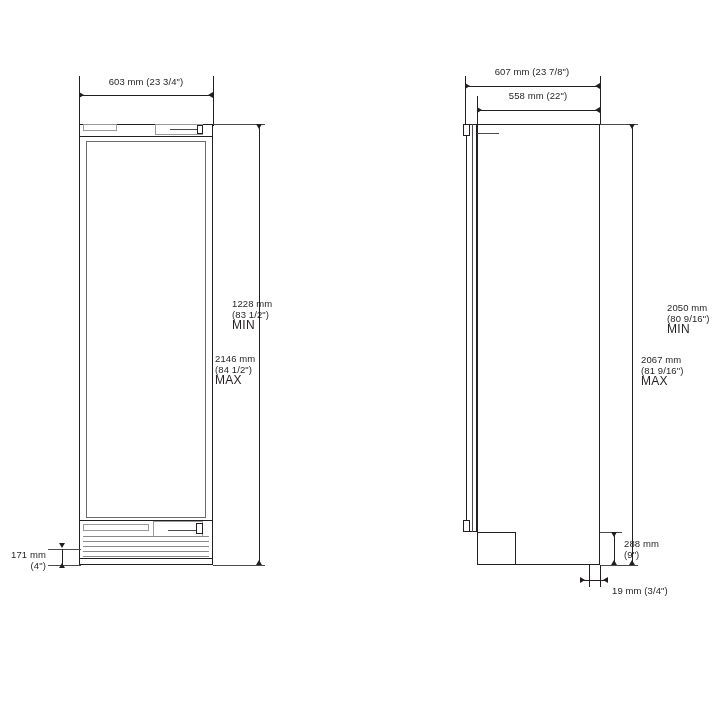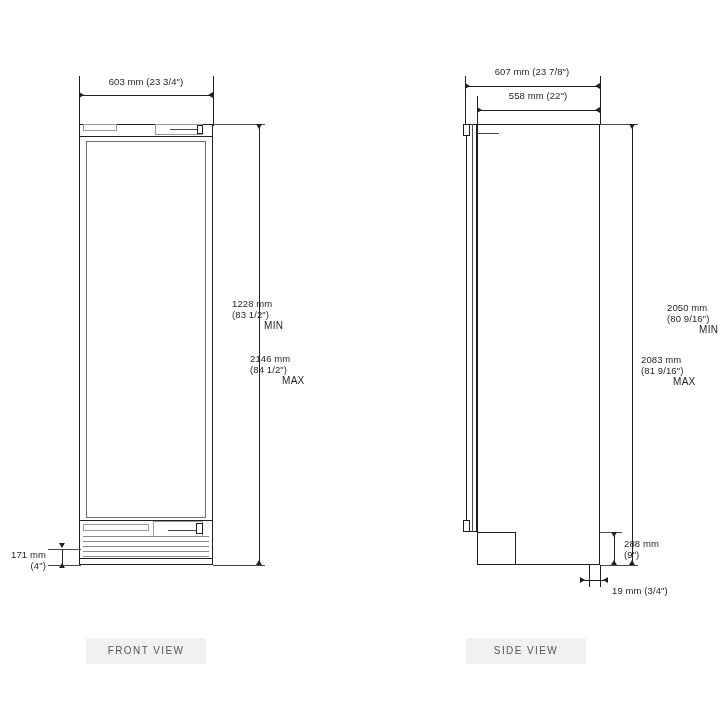--- a/index.html
+++ b/index.html
@@ -54,23 +54,22 @@
     font-size: 9.5px;
     line-height: 11px;
     color: #231f20;
     white-space: nowrap;
     letter-spacing: 0.1px;
   }
   .dim .sub {
     font-size: 9.5px;
   }
   .dim .tag {
-    font-size: 10px;
+    font-size: 12px;
     letter-spacing: 0.3px;
-    margin-left: 32px;
   }
   .dim.right { text-align: right; }
   .dim.center { text-align: center; }
 
   
   .arw {
     position: absolute;
     width: 0; height: 0;
     border-style: solid;
   }
@@ -157,37 +156,36 @@
   <div class="ln-h thin" style="left:213px; top:124px; width:52px;"></div>
   <div class="ln-h thin" style="left:213px; top:565px; width:52px;"></div>
   <div class="arw down" style="left:256px; top:124px;"></div>
   <div class="arw up" style="left:256px; top:560px;"></div>
 
   <div class="dim" style="left:232px; top:298px;">
     <div>1228 mm</div>
     <div class="sub">(83 1/2")</div>
     <div class="tag">MIN</div>
   </div>
-  <div class="dim" style="left:250px; top:353px;">
+  <div class="dim" style="left:215px; top:353px;">
     <div>2146 mm</div>
     <div class="sub">(84 1/2")</div>
     <div class="tag">MAX</div>
   </div>
 
   <div class="ln-h thin" style="left:48px; top:549px; width:33px;"></div>
   <div class="ln-h thin" style="left:48px; top:565px; width:33px;"></div>
   <div class="ln-v" style="left:62px; top:549px; height:16px;"></div>
   <div class="arw down" style="left:59px; top:543px;"></div>
   <div class="arw up" style="left:59px; top:563px;"></div>
   <div class="dim right" style="left:0px; top:549px; width:46px;">
     <div>171 mm</div>
     <div class="sub">(4")</div>
   </div>
 
-  <div class="caption" style="left:86px; top:638px;">FRONT VIEW</div>
 
   <div class="ln-v" style="left:465px; top:76px; height:48px;"></div>
   <div class="ln-v" style="left:600px; top:76px; height:48px;"></div>
   <div class="ln-h" style="left:465px; top:86px; width:135px;"></div>
   <div class="arw right" style="left:465px; top:83px;"></div>
   <div class="arw left" style="left:595px; top:83px;"></div>
   <div class="dim center" style="left:432px; top:66px; width:200px;">607 mm (23 7/8")</div>
 
   <div class="ln-v" style="left:477px; top:96px; height:28px;"></div>
   <div class="ln-h" style="left:477px; top:110px; width:123px;"></div>
@@ -214,36 +212,35 @@
   <div class="ln-h thin" style="left:600px; top:565px; width:38px;"></div>
   <div class="arw down" style="left:629px; top:124px;"></div>
   <div class="arw up" style="left:629px; top:560px;"></div>
 
   <div class="dim" style="left:667px; top:302px;">
     <div>2050 mm</div>
     <div class="sub">(80 9/16")</div>
     <div class="tag">MIN</div>
   </div>
   <div class="dim" style="left:641px; top:354px;">
-    <div>2083 mm</div>
+    <div>2067 mm</div>
     <div class="sub">(81 9/16")</div>
     <div class="tag">MAX</div>
   </div>
 
   <div class="ln-v" style="left:614px; top:532px; height:33px;"></div>
   <div class="ln-h thin" style="left:600px; top:532px; width:22px;"></div>
   <div class="arw down" style="left:611px; top:532px;"></div>
   <div class="arw up" style="left:611px; top:560px;"></div>
   <div class="dim" style="left:624px; top:538px;">
     <div>288 mm</div>
     <div class="sub">(9")</div>
   </div>
 
   <div class="ln-v" style="left:589px; top:565px; height:22px;"></div>
   <div class="ln-v" style="left:600px; top:565px; height:22px;"></div>
   <div class="ln-h" style="left:580px; top:580px; width:28px;"></div>
   <div class="arw right" style="left:580px; top:577px;"></div>
   <div class="arw left" style="left:603px; top:577px;"></div>
   <div class="dim" style="left:612px; top:585px;">19 mm (3/4")</div>
 
-  <div class="caption" style="left:466px; top:638px;">SIDE VIEW</div>
 
 </div>
 
 </body></html>

